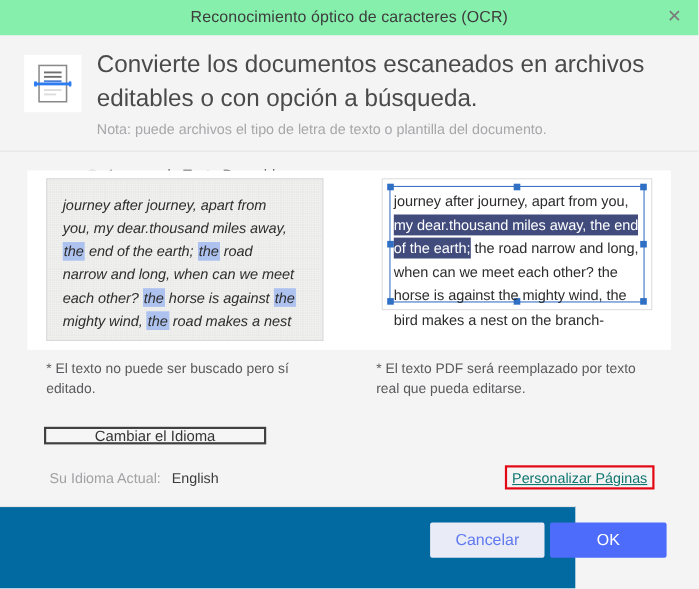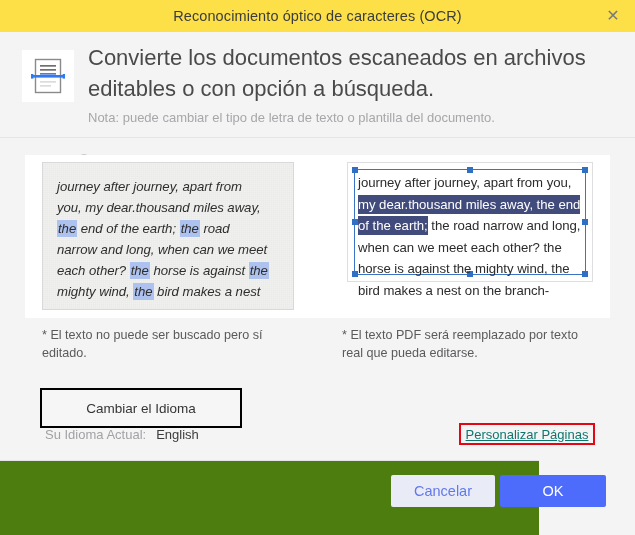--- a/index.html
+++ b/index.html
@@ -16,21 +16,21 @@
     position: relative;
   }
 
   
   .titlebar {
     position: relative;
     height: 32px;
     display: flex;
     align-items: center;
     justify-content: center;
-    background: #fde047;
+    background: #86efac;
   }
   .titlebar-title {
     font-size: 14.5px;
     color: #3c3c3c;
     letter-spacing: 0.1px;
   }
   .close-btn {
     position: absolute;
     right: 10px;
     top: 4px;
@@ -238,23 +238,23 @@
   }
   .caption.left  { left: 42px;  width: 250px; }
   .caption.right { left: 342px; width: 240px; }
 
   
   .lang-btn {
     position: absolute;
     left: 40px;
     top: 388px;
     width: 202px;
-    height: 40px;
-    box-sizing: border-box;
-    border: 2px solid #000000;
+    height: 16px;
+    box-sizing: border-box;
+    border: 2px solid #404040;
     background: #f6f6f7;
     display: flex;
     align-items: center;
     justify-content: center;
     font-size: 13.5px;
     color: #353535;
     cursor: pointer;
   }
   .lang-current {
     position: absolute;
@@ -287,22 +287,21 @@
   }
 
   
   .footer {
     position: absolute;
     left: 0;
     bottom: 0;
     width: 523px;
     height: 74px;
     border-top: 1px solid #e4e4e6;
-    background: #4d7c0f;
-    padding-left: 16px;
+    background: #0369a1;
   }
   .btn {
     position: absolute;
     top: 14px;
     height: 32px;
     box-sizing: border-box;
     border: none;
     font-family: "Liberation Sans", sans-serif;
     font-size: 14.5px;
     cursor: pointer;
@@ -341,42 +340,42 @@
       <rect x="9" y="17" width="16" height="1.7" fill="#4d7fd6"></rect>
       <rect x="9" y="25" width="16" height="1.7" fill="#dcdcdc"></rect>
       <rect x="9" y="29" width="11" height="1.7" fill="#dcdcdc"></rect>
       <rect x="0" y="19" width="34" height="2.6" fill="#2d7bf0"></rect>
       <rect x="0" y="18" width="2.4" height="4.6" fill="#2d7bf0"></rect>
       <rect x="31.6" y="18" width="2.4" height="4.6" fill="#2d7bf0"></rect>
     </svg>
   </div>
   <div class="header-text">
     <div class="header-main">Convierte los documentos escaneados en archivos editables o con opción a búsqueda.</div>
-    <div class="header-note">Nota: puede cambiar el tipo de letra de texto o plantilla del documento.</div>
+    <div class="header-note">Nota: puede archivos el tipo de letra de texto o plantilla del documento.</div>
   </div>
 </div>
 
 <div class="radio-row">
   <div class="radio-item left">
     <span class="radio-mark"></span>
     <span class="radio-label">Imagen de Texto Buscable</span>
   </div>
 </div>
 
 <div class="preview-panel">
   <div class="preview-inner">
 
     <div class="prev-left">
       <div class="ptext">
         <span>journey after journey, apart from</span><br>
         <span>you, my dear.thousand miles away,</span><br>
         <span class="hl-light">the</span><span> end of the earth; </span><span class="hl-light">the</span><span> road</span><br>
         <span>narrow and long, when can we meet</span><br>
         <span>each other? </span><span class="hl-light">the</span><span> horse is against </span><span class="hl-light">the</span><br>
-        <span>mighty wind, </span><span class="hl-light">the</span><span> bird makes a nest</span>
+        <span>mighty wind, </span><span class="hl-light">the</span><span> road makes a nest</span>
       </div>
     </div>
 
     <div class="prev-right">
       <div class="sel-frame">
         <span class="handle h-tl"></span>
         <span class="handle h-tc"></span>
         <span class="handle h-tr"></span>
         <span class="handle h-ml"></span>
         <span class="handle h-mr"></span>

